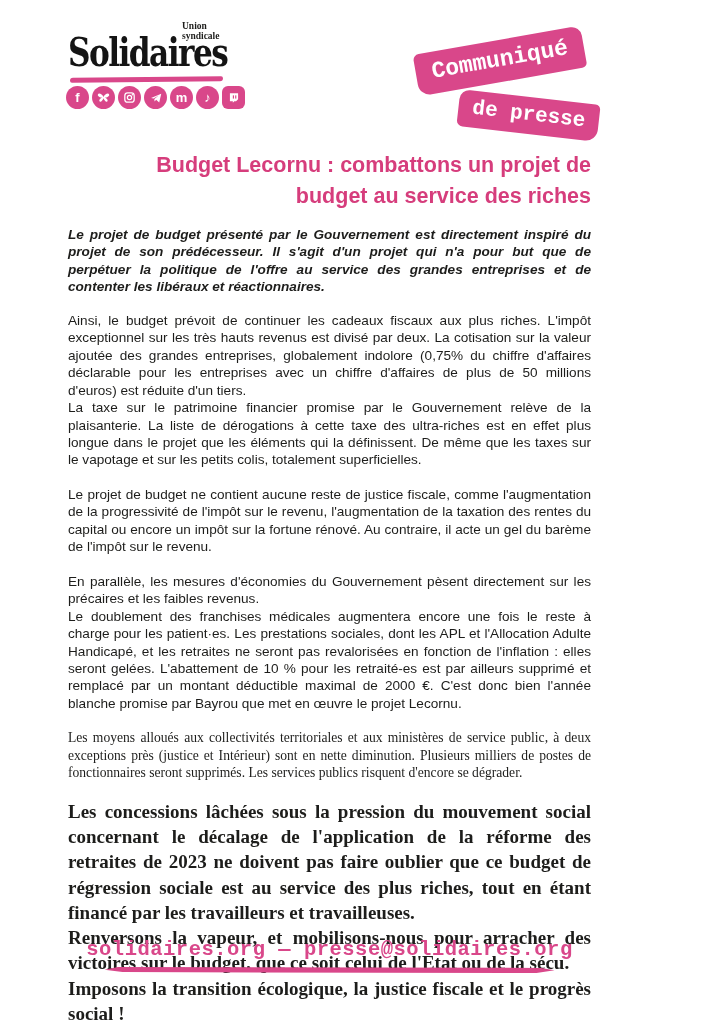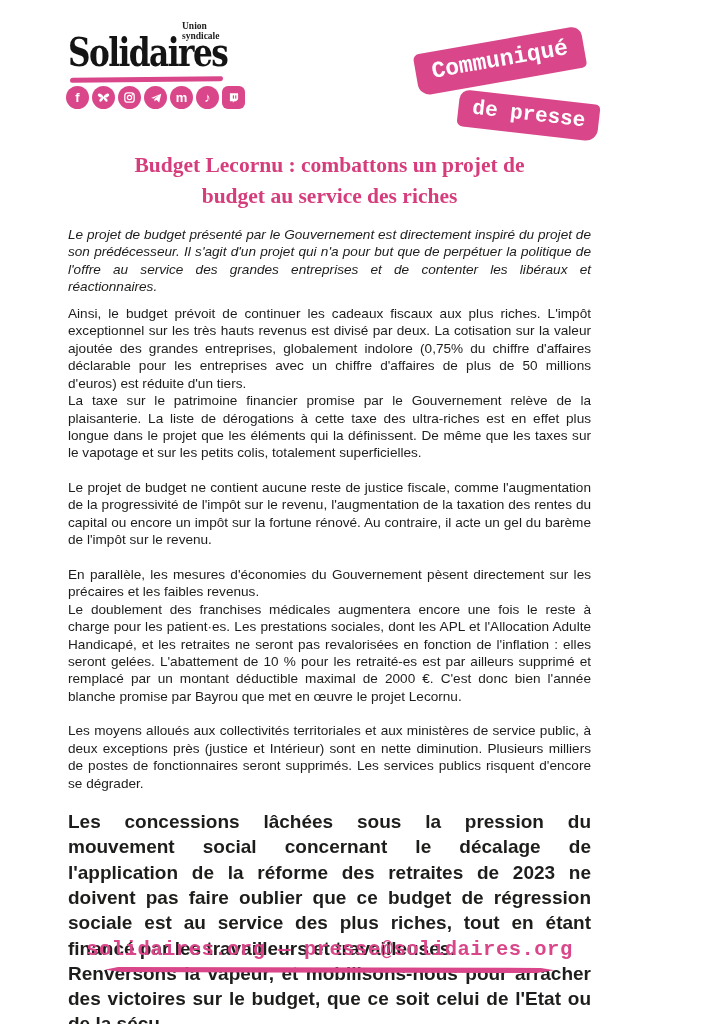--- a/index.html
+++ b/index.html
@@ -58,34 +58,34 @@
   }
   .stamp-2{
     top:97px;right:60px;
     font-size:21px;padding:6px 14px 8px;
     transform:rotate(6.5deg);
     border-radius:10px 5px 12px 6px;
   }
   
   .content{position:absolute;left:68px;right:68px;top:150px;}
   .title{
-    text-align:center;
+    text-align:right;
     color:var(--title-pink);
     font-weight:bold;font-size:21.5px;line-height:1.42;
-    margin:0 0 15px 0;white-space:pre-line;font-family:Liberation Serif, serif;
+    margin:0 0 15px 0;white-space:pre-line;
   }
   .para{
     font-size:13.6px;line-height:1.285;
     text-align:justify;
     margin:0 0 17px 0;
     white-space:pre-line;
   }
-  .para-lead{font-weight:normal;font-style:italic;margin-bottom:9px;}
+  .para-lead{font-weight:bold;font-style:italic;margin-bottom:16px;}
   .para-bold{font-weight:bold;font-size:19px;line-height:1.33;margin-bottom:8px;}
-  .mt-lg{margin-top:8px;}
+  .mt-lg{margin-top:8px;font-family:Liberation Serif, serif;}
   .dateline{
     text-align:left;font-style:italic;font-size:13.5px;
     margin:14px 0 0 0;
   }
   
   .footer{position:absolute;left:0;right:0;top:938px;text-align:center;}
   .footer-link{
     display:inline-block;
     font-family:"Liberation Mono", monospace;
     font-weight:bold;font-size:20.5px;letter-spacing:0.5px;

